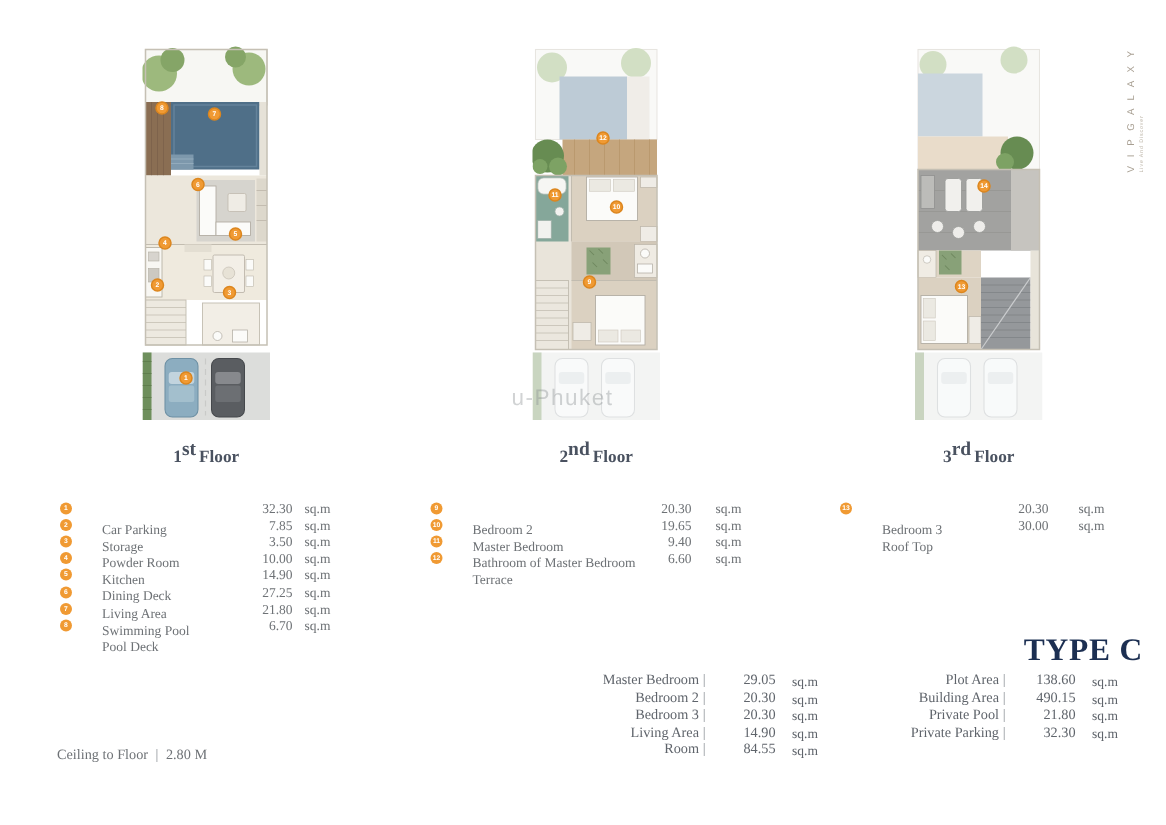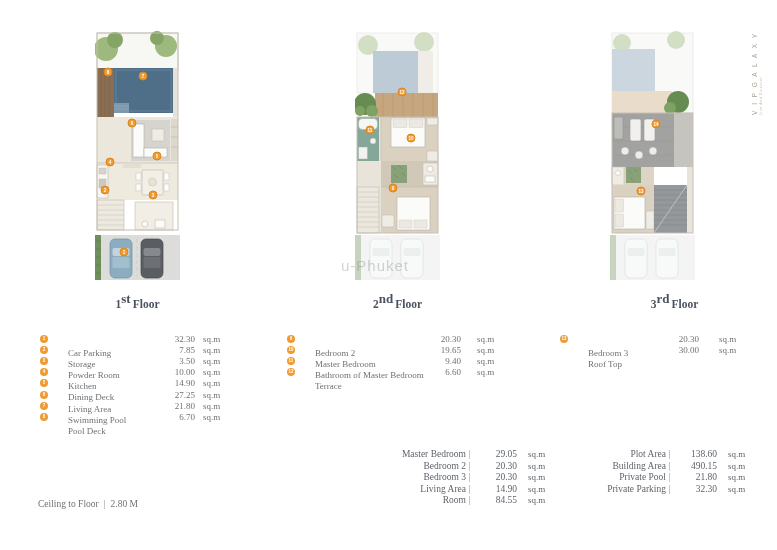--- a/index.html
+++ b/index.html
@@ -278,21 +278,21 @@
   <div class="marker" style="left: 46px; top: 109px;">14</div>
       <div class="marker" style="left: 31px; top: 176px;">13</div>
     </div>
 
   <div class="floor-label" style="left:95px">
     <span>1</span><sup>st</sup><span class="fword">Floor</span>
   </div>
   <div class="floor-label" style="left:355px">
     <span>2</span><sup>nd</sup><span class="fword">Floor</span>
   </div>
-  <div class="floor-label" style="left:632px">
+  <div class="floor-label" style="left:610px">
     <span>3</span><sup>rd</sup><span class="fword">Floor</span>
   </div>
 
   <div class="legend legend-1" style="left:40px">
       <div class="lrow">
         <span class="bullet">1</span>
         <span class="lname">Car Parking</span>
         <span class="lval">32.30</span>
         <span class="lunit">sq.m</span>
       </div>
@@ -373,20 +373,21 @@
         <span class="lunit">sq.m</span>
       </div>
       <div class="lrow">
         <span class="bullet nobullet"></span>
         <span class="lname">Roof Top</span>
         <span class="lval">30.00</span>
         <span class="lunit">sq.m</span>
       </div>
     </div>
 
+  <div class="type-title">TYPE C</div>
   <div class="summary summary-left">
       <div class="srow">
         <span class="slabel">Master Bedroom</span>
         <span class="ssep">|</span>
         <span class="sval">29.05</span>
         <span class="sunit">sq.m</span>
       </div>
       <div class="srow">
         <span class="slabel">Bedroom 2</span>
         <span class="ssep">|</span>

